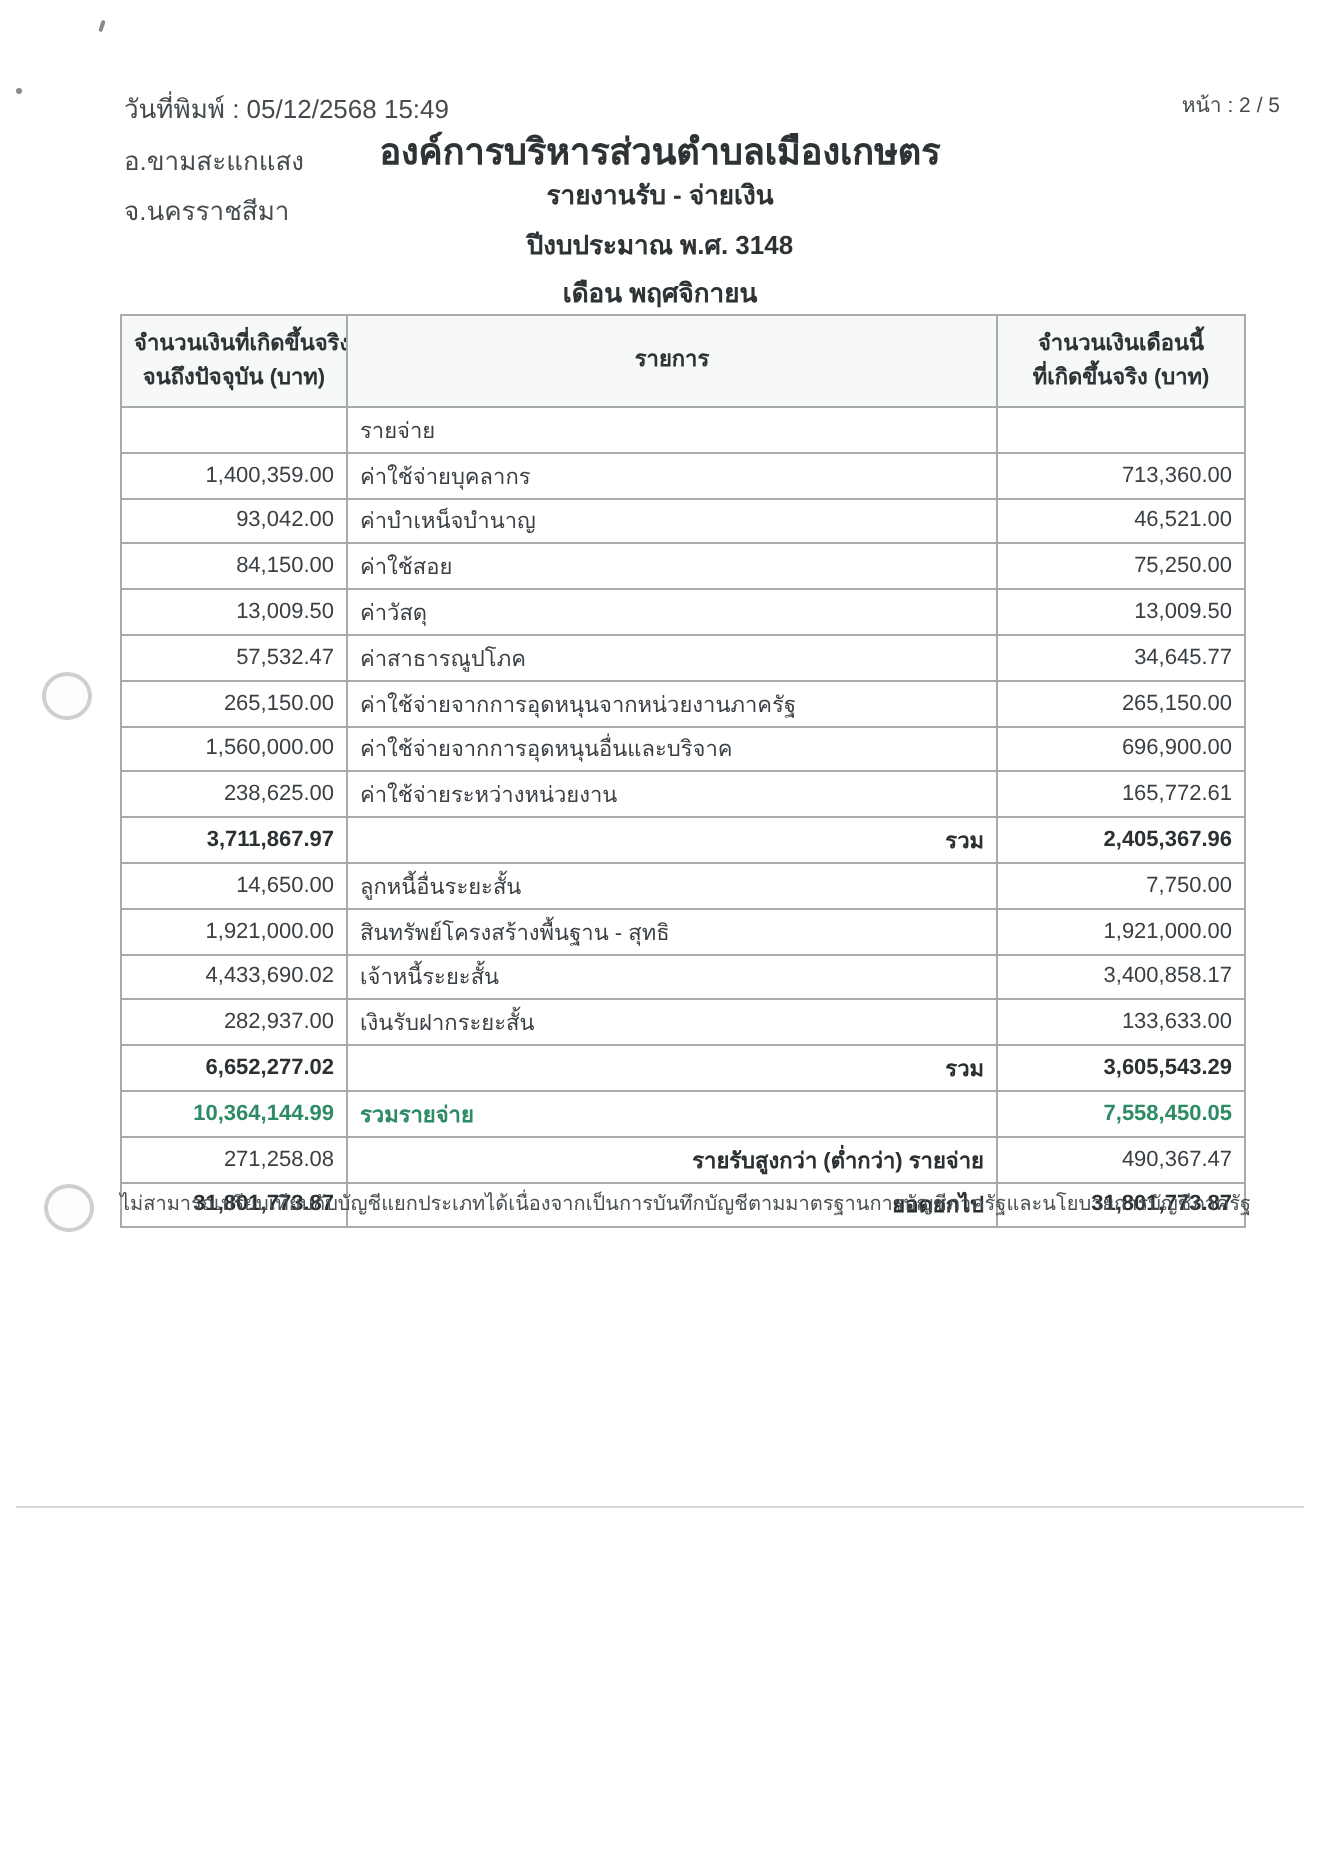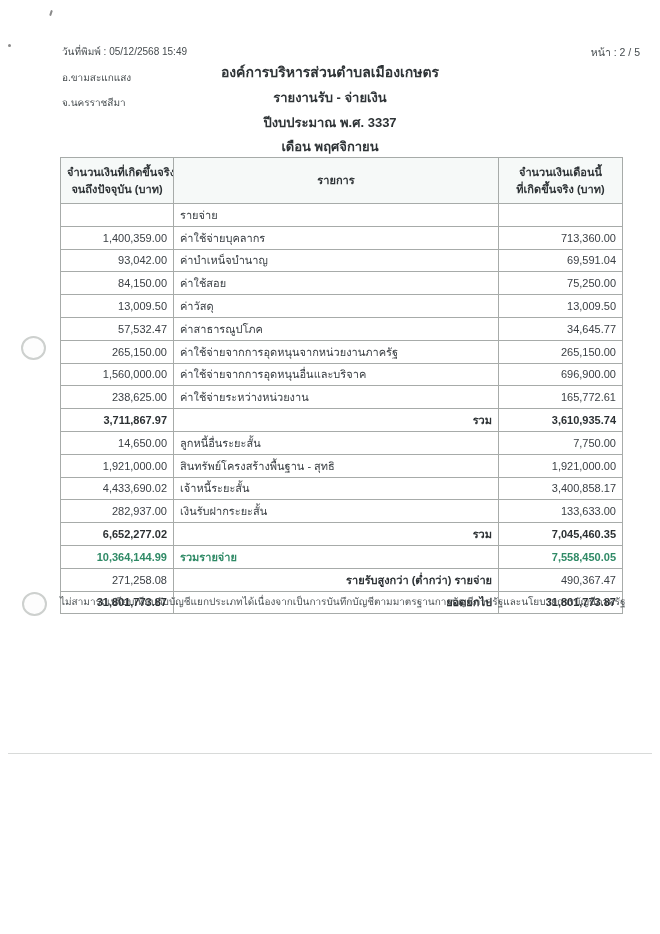--- a/index.html
+++ b/index.html
@@ -32,28 +32,28 @@
   .hole-2 { left: 22px; top: 592px; }
 
   .fold-line {
     position: absolute;
     left: 8px; top: 753px;
     width: 644px; height: 1px;
     background: #d8dad9;
   }
 
   
-  .meta-left { position: absolute; left: 62px; font-size: 10px; color: #454b4e; }
+  .meta-left { position: absolute; left: 62px; font-size: 13px; color: #454b4e; }
   .print-date { top: 44px; }
   .district { top: 70px; }
   .province { top: 95px; }
   .page-num { position: absolute; right: 20px; top: 44px; font-size: 10.5px; color: #454b4e; }
 
   .title-block { position: absolute; left: 0; width: 660px; text-align: center; font-weight: bold; color: #2e3336; }
-  .title-1 { top: 61px; font-size: 14px; }
+  .title-1 { top: 61px; font-size: 18px; }
   .title-2 { top: 87px; font-size: 13px; text-align: center; }
   .title-3 { top: 112px; font-size: 13px; }
   .title-4 { top: 136px; font-size: 13px; }
 
   
   table.report {
     position: absolute;
     left: 60px; top: 157px;
     width: 562px;
     border-collapse: collapse;
@@ -111,21 +111,21 @@
   <span class="punch-hole hole-2"></span>
   <span class="fold-line"></span>
 
   <div class="meta-left print-date">วันที่พิมพ์ : 05/12/2568 15:49</div>
   <div class="page-num">หน้า : 2 / 5</div>
   <div class="meta-left district">อ.ขามสะแกแสง</div>
   <div class="meta-left province">จ.นครราชสีมา</div>
 
   <div class="title-block title-1">องค์การบริหารส่วนตำบลเมืองเกษตร</div>
   <div class="title-block title-2">รายงานรับ - จ่ายเงิน</div>
-  <div class="title-block title-3">ปีงบประมาณ พ.ศ. 3337</div>
+  <div class="title-block title-3">ปีงบประมาณ พ.ศ. 3148</div>
   <div class="title-block title-4">เดือน พฤศจิกายน</div>
 
   <table class="report">
     <colgroup>
         <col class="c1">
         <col class="c2">
         <col class="c3">
       </colgroup>
     <thead>
       <tr>
@@ -149,21 +149,21 @@
           <td class="c3"></td>
         </tr>
         <tr class="row-item">
           <td class="c1">1,400,359.00</td>
           <td class="label">ค่าใช้จ่ายบุคลากร</td>
           <td class="c3">713,360.00</td>
         </tr>
         <tr class="row-item">
           <td class="c1">93,042.00</td>
           <td class="label">ค่าบำเหน็จบำนาญ</td>
-          <td class="c3">69,591.04</td>
+          <td class="c3">46,521.00</td>
         </tr>
         <tr class="row-item">
           <td class="c1">84,150.00</td>
           <td class="label">ค่าใช้สอย</td>
           <td class="c3">75,250.00</td>
         </tr>
         <tr class="row-item">
           <td class="c1">13,009.50</td>
           <td class="label">ค่าวัสดุ</td>
           <td class="c3">13,009.50</td>
@@ -184,21 +184,21 @@
           <td class="c3">696,900.00</td>
         </tr>
         <tr class="row-item">
           <td class="c1">238,625.00</td>
           <td class="label">ค่าใช้จ่ายระหว่างหน่วยงาน</td>
           <td class="c3">165,772.61</td>
         </tr>
         <tr class="row-total">
           <td class="c1">3,711,867.97</td>
           <td class="label">รวม</td>
-          <td class="c3">3,610,935.74</td>
+          <td class="c3">2,405,367.96</td>
         </tr>
         <tr class="row-item">
           <td class="c1">14,650.00</td>
           <td class="label">ลูกหนี้อื่นระยะสั้น</td>
           <td class="c3">7,750.00</td>
         </tr>
         <tr class="row-item">
           <td class="c1">1,921,000.00</td>
           <td class="label">สินทรัพย์โครงสร้างพื้นฐาน - สุทธิ</td>
           <td class="c3">1,921,000.00</td>
@@ -209,21 +209,21 @@
           <td class="c3">3,400,858.17</td>
         </tr>
         <tr class="row-item">
           <td class="c1">282,937.00</td>
           <td class="label">เงินรับฝากระยะสั้น</td>
           <td class="c3">133,633.00</td>
         </tr>
         <tr class="row-total">
           <td class="c1">6,652,277.02</td>
           <td class="label">รวม</td>
-          <td class="c3">7,045,460.35</td>
+          <td class="c3">3,605,543.29</td>
         </tr>
         <tr class="row-green">
           <td class="c1">10,364,144.99</td>
           <td class="label">รวมรายจ่าย</td>
           <td class="c3">7,558,450.05</td>
         </tr>
         <tr class="row-net">
           <td class="c1">271,258.08</td>
           <td class="label">รายรับสูงกว่า (ต่ำกว่า) รายจ่าย</td>
           <td class="c3">490,367.47</td>

